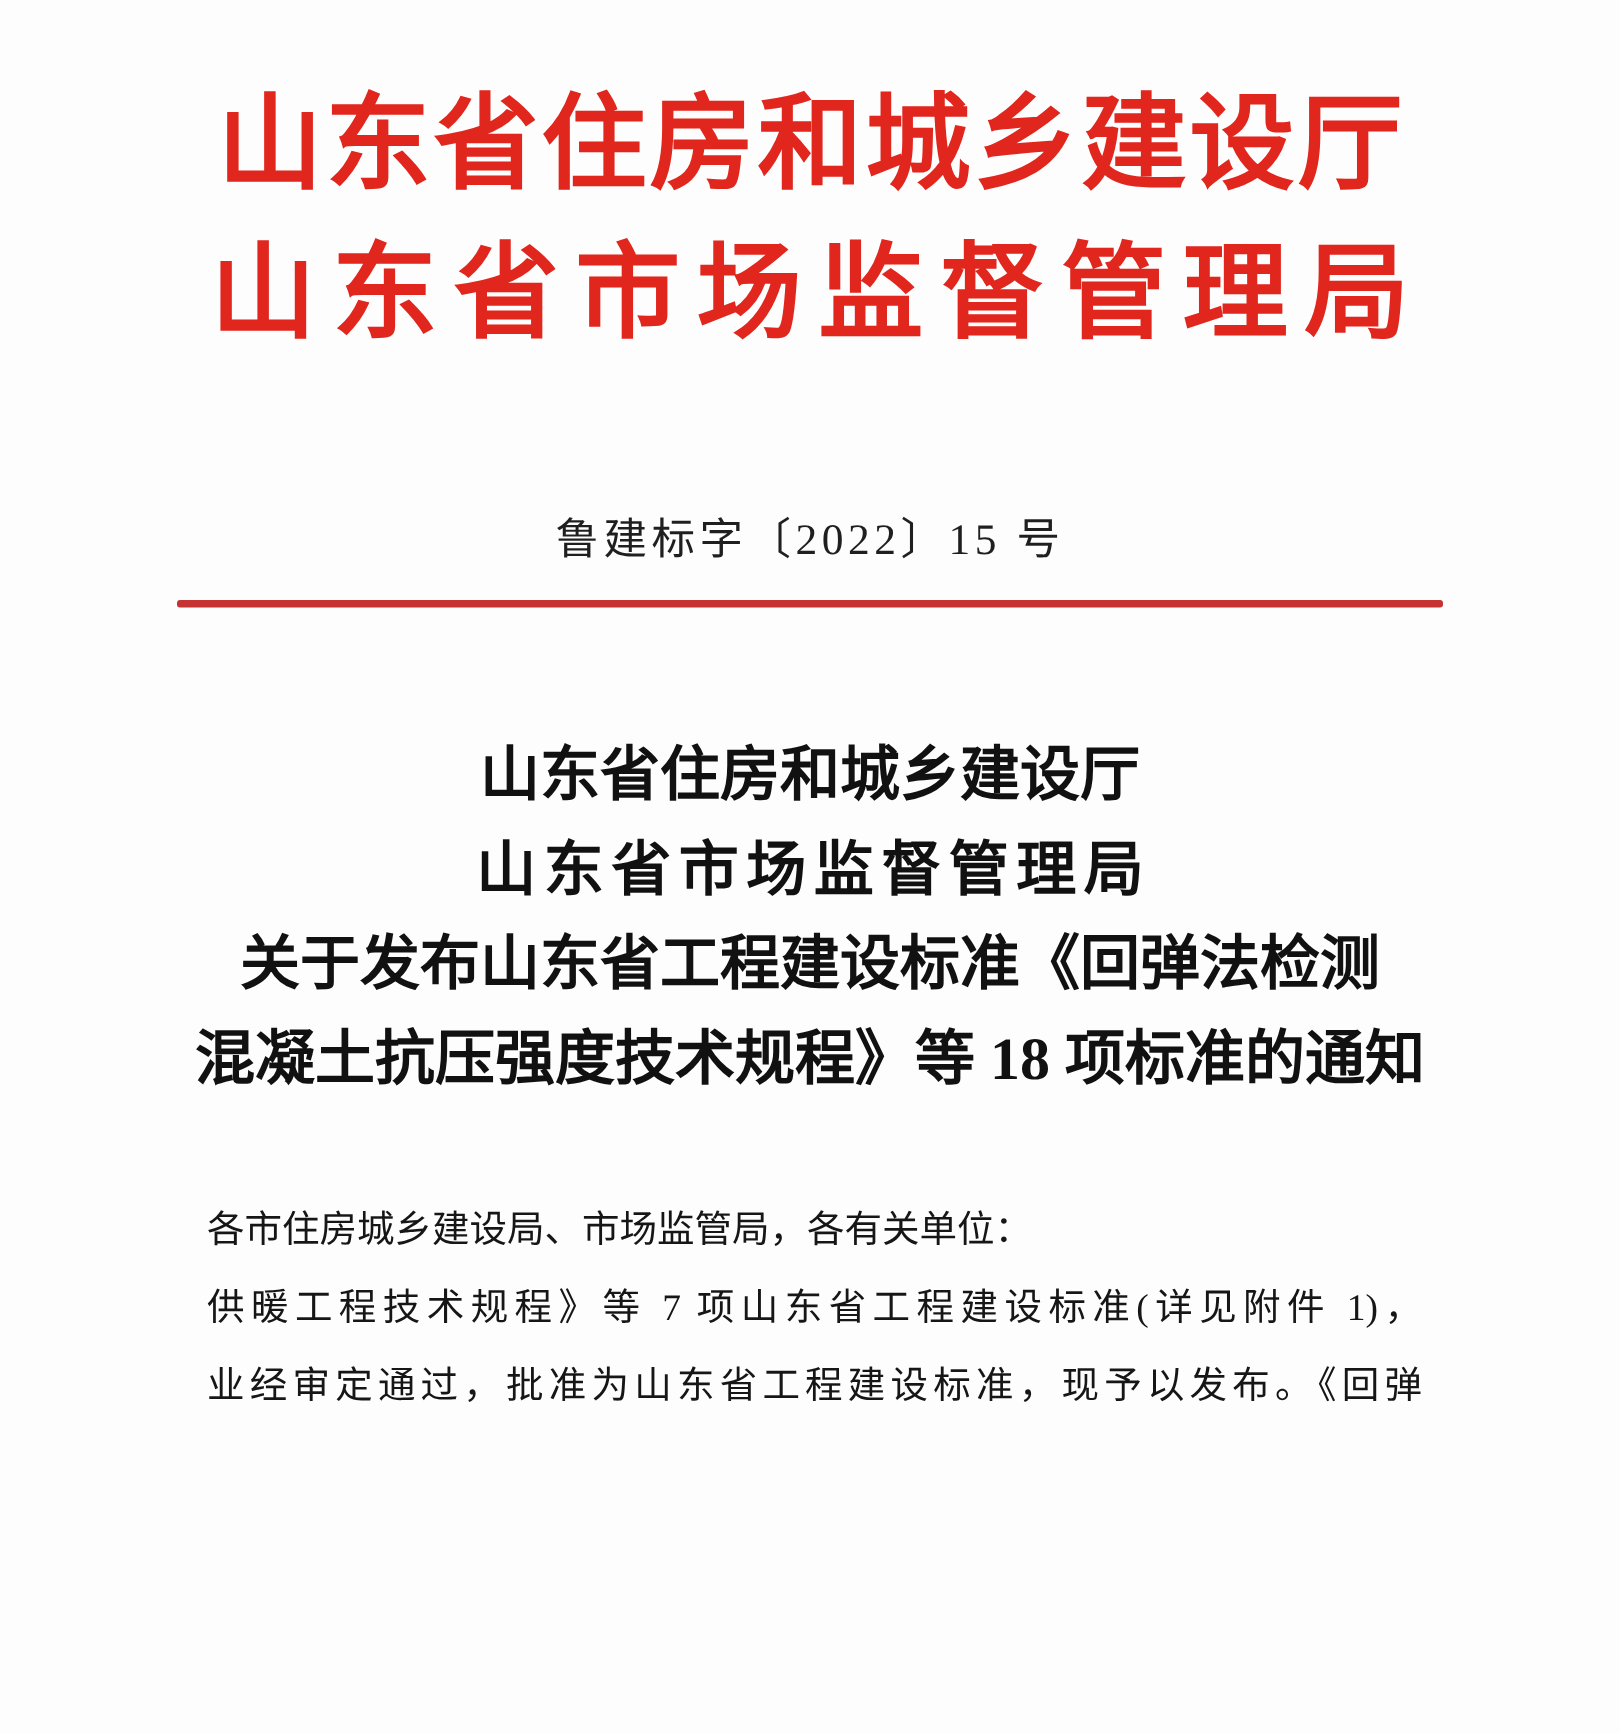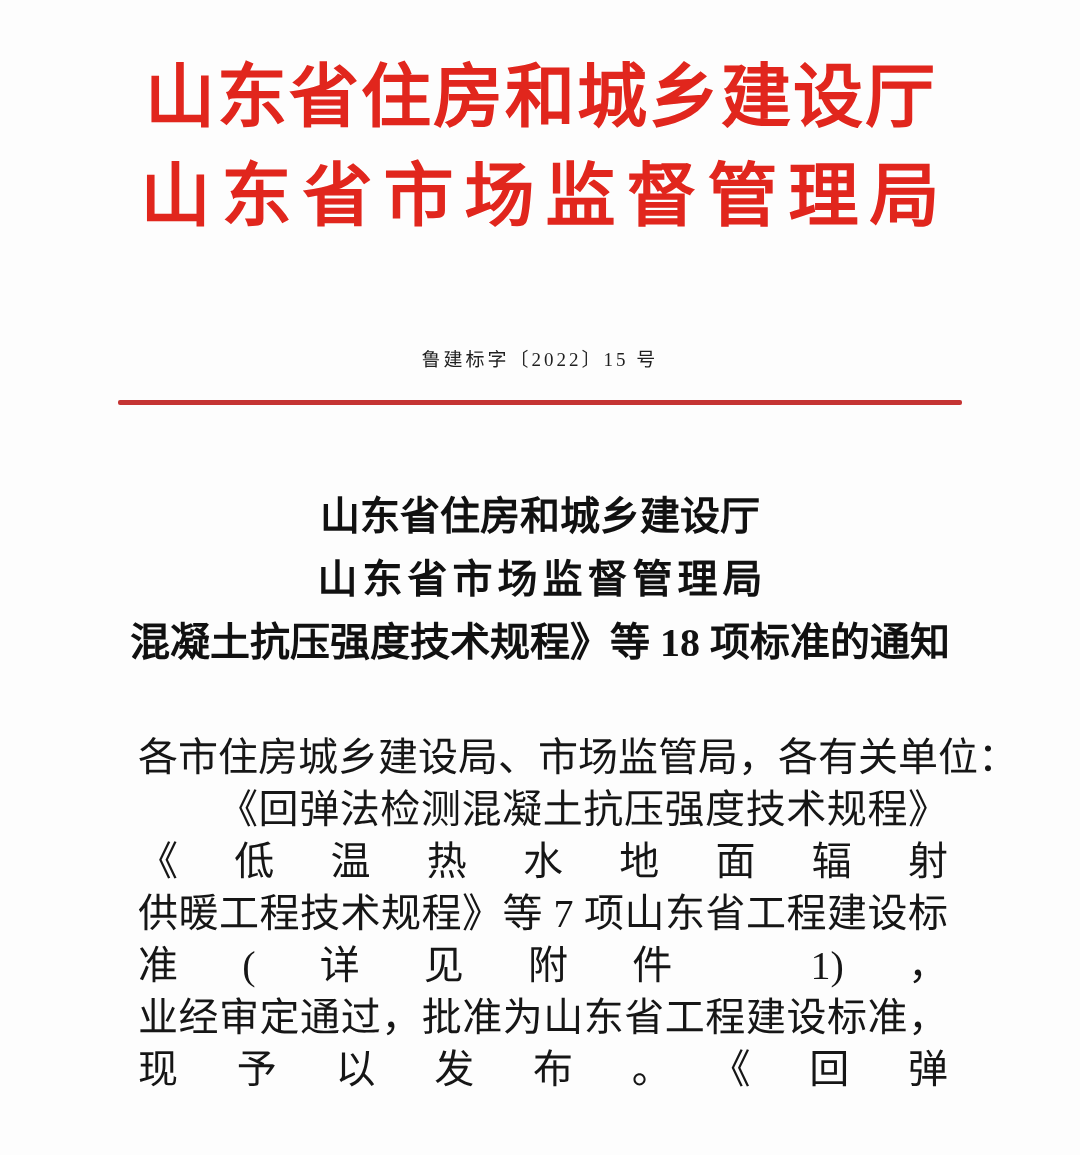--- a/index.html
+++ b/index.html
@@ -36,21 +36,21 @@
     text-indent: 2px;
     white-space: nowrap;
   }
   .lh-line.spaced {
     letter-spacing: 11px;
     text-indent: 11px;
   }
   
   .doc-number {
     margin-top: 96px;
-    font-size: 19px;
+    font-size: 29px;
     line-height: 36px;
     text-align: center;
     color: var(--ink);
     letter-spacing: 3px;
   }
   
   .red-rule {
     margin: 22px 118px 0 118px;
     height: 5px;
     background: var(--rule-red);
@@ -71,21 +71,21 @@
   .title-line.spaced {
     letter-spacing: 5px;
     text-indent: 5px;
   }
   
   .body-text {
     margin: 58px 132px 0 138px; 
     color: #161616;
   }
   .body-line {
-    font-size: 40px;
+    font-size: 25px;
     line-height: 52px;
     white-space: nowrap;
   }
   .body-line.justify {
     white-space: normal;
     text-align: justify;
     text-align-last: justify;
   }
   .body-line.indent {
     text-indent: 2em;
@@ -101,24 +101,24 @@
     <div class="lh-line spaced">山东省市场监督管理局</div>
   </div>
 
   <div class="doc-number">鲁建标字〔2022〕15 号</div>
 
   <div class="red-rule"></div>
 
   <div class="title-block">
     <div class="title-line">山东省住房和城乡建设厅</div>
     <div class="title-line spaced">山东省市场监督管理局</div>
+    <div class="title-line">关于发布山东省工程建设标准《回弹法检测</div>
     <div class="title-line">混凝土抗压强度技术规程》等 18 项标准的通知</div>
   </div>
 
   <div class="body-text">
     <div class="body-line">各市住房城乡建设局、市场监管局，各有关单位：</div>
-    <div class="body-line justify indent">《回弹法检测混凝土抗压强度技术规程》《低温热水地面辐射</div>
     <div class="body-line justify">供暖工程技术规程》等 7 项山东省工程建设标准(详见附件 1)，</div>
     <div class="body-line justify">业经审定通过，批准为山东省工程建设标准，现予以发布。《回弹</div>
 
   </div>
 
 </div>
 
 </body></html>

